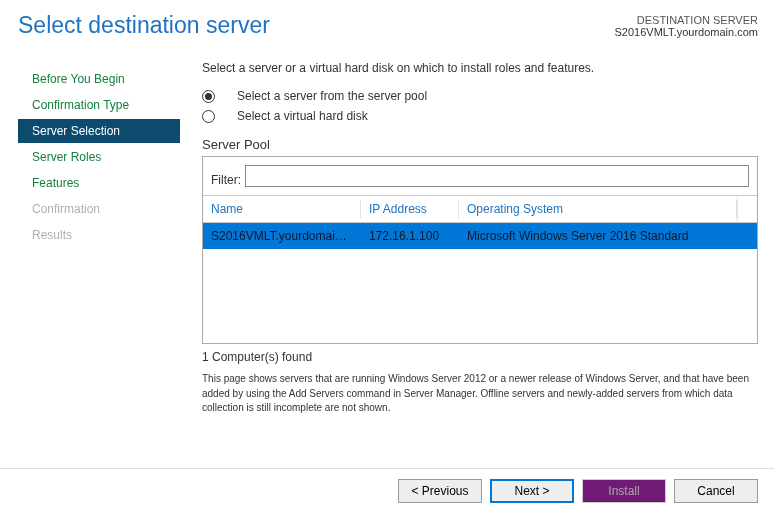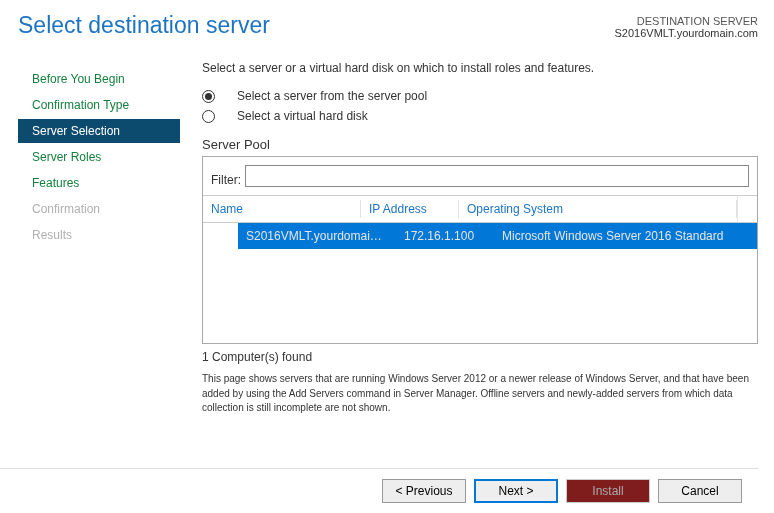--- a/index.html
+++ b/index.html
@@ -10,21 +10,21 @@
     background: #fff;
     width: 774px;
     height: 513px;
     overflow: hidden;
     position: relative;
   }
   .header {
     display: flex;
     justify-content: space-between;
     padding: 12px 16px 12px 18px;
-    align-items: flex-end;
+    align-items: center;
   }
   .page-title {
     font-size: 23px;
     font-weight: 300;
     color: #1e74c2;
   }
   .dest-block { text-align: right; font-size: 11px; color: #555; }
   .dest-label { color: #555; }
   .dest-server { color: #333; }
   .body-wrap {
@@ -75,39 +75,39 @@
   .col-name { width: 158px; }
   .col-ip { width: 98px; }
   .col-os { flex: 1; }
   .col-end { width: 20px; border-left: 1px solid #e5e5e5; }
   .th { border-right: 0; position: relative; }
   .th:not(:last-child)::after {
     content: ""; position: absolute; right: 0; top: 4px; bottom: 4px; width: 1px; background: #e2e2e2;
   }
   .table-body { height: 120px; background: #fff; overflow: auto; }
   .tr { display: flex; font-size: 12px; }
-  .tr.selected { background: #0178d7; color: #e5e5e5; margin-left: 35px; }
+  .tr.selected { background: #0178d7; color: #0f172a; }
   .tr .td { white-space: nowrap; overflow: hidden; text-overflow: ellipsis; }
   .count-label { font-size: 12px; margin-top: 6px; color: #333; }
   .help-text { font-size: 10px; color: #333; margin-top: 8px; line-height: 1.45; }
   .footer {
-    position: absolute; bottom: 0; left: 0; right: 16px;
+    position: absolute; bottom: 0; left: 0; right: 0;
     border-top: 1px solid #ddd;
     padding: 10px 16px;
     display: flex; justify-content: flex-end; gap: 8px;
     background: #fff;
   }
   .btn {
     min-width: 84px; height: 24px; font-size: 12px;
     border: 1px solid #999; background: #eee;
     cursor: pointer;
     padding: 0 8px;
   }
   .btn.primary { border: 2px solid #0178d7; background: #eee; }
-  .btn:disabled { color: #aaa; cursor: default; background: #7f1d1d; border-color: #ccc; }
+  .btn:disabled { color: #aaa; cursor: default; background: #701a75; border-color: #ccc; }
 </style>
 </head>
 <body>
 
 <div class="header">
   <div class="page-title">Select destination server</div>
   <div class="dest-block">
     <div class="dest-label">DESTINATION SERVER</div>
     <div class="dest-server">S2016VMLT.yourdomain.com</div>
   </div>

